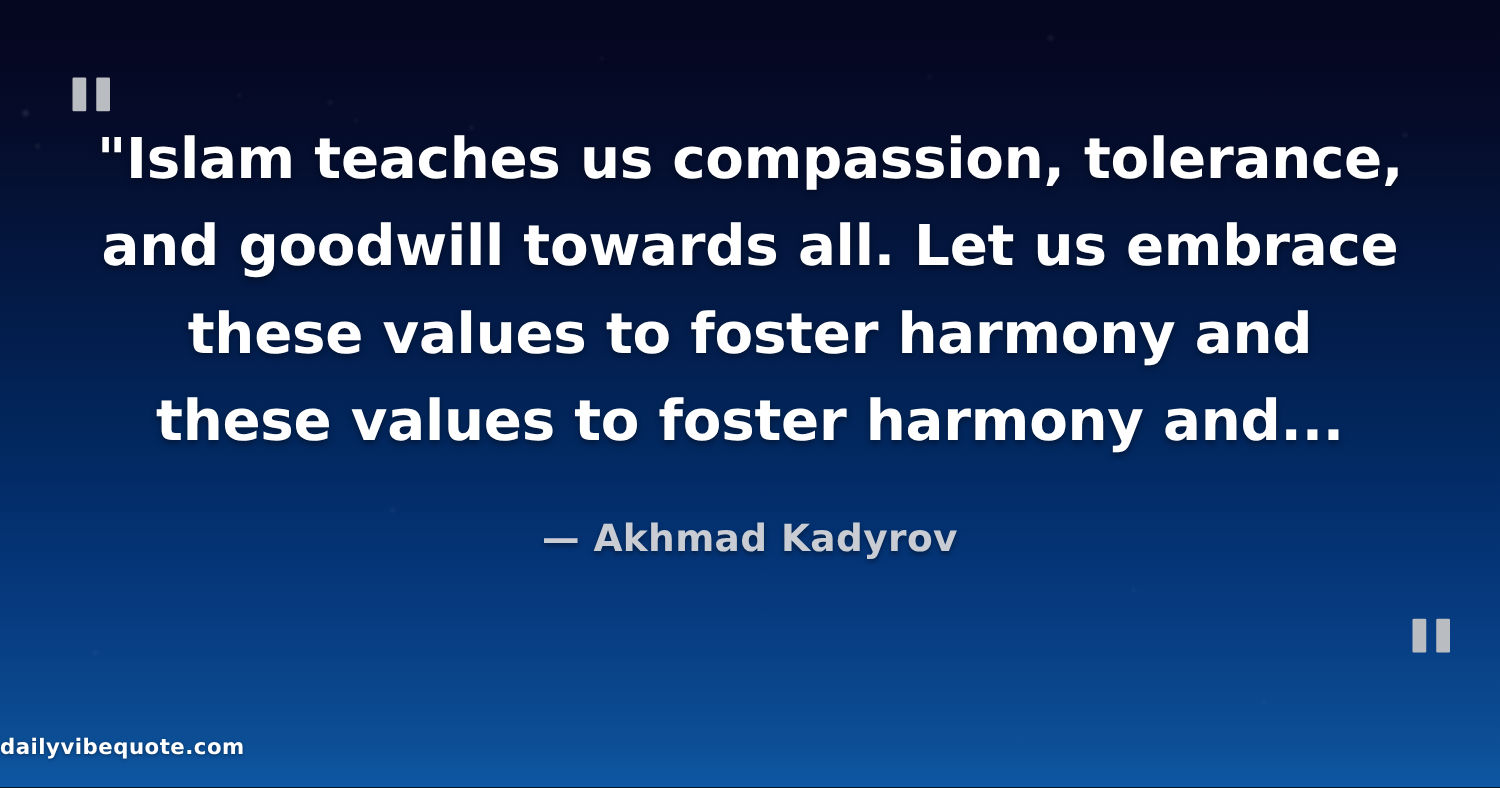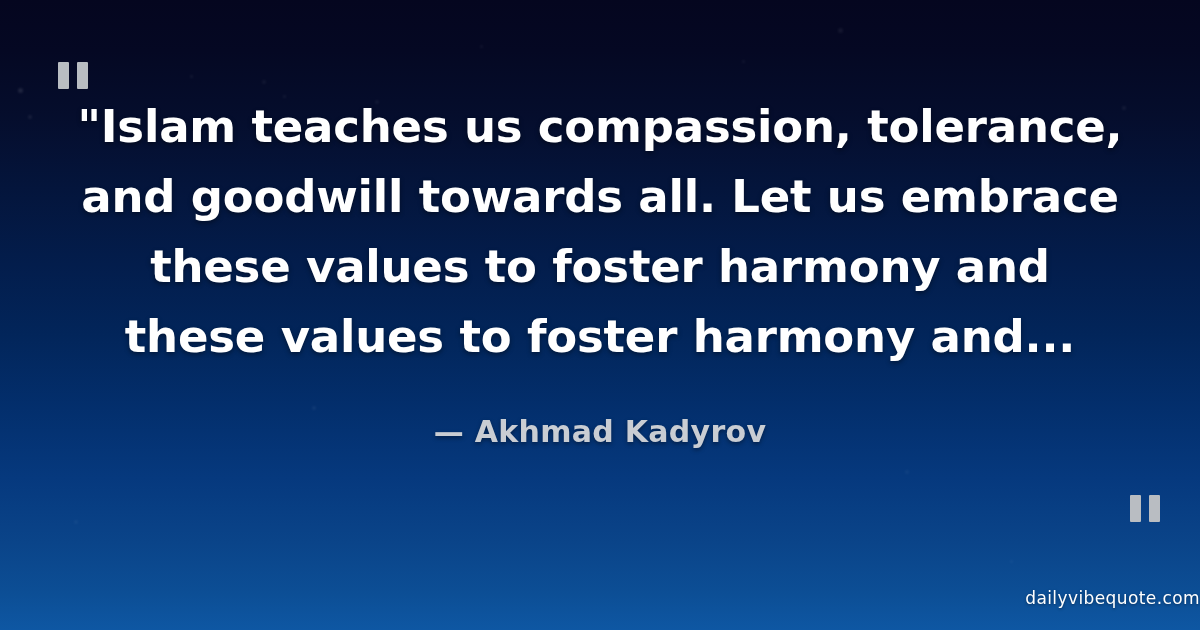--- a/index.html
+++ b/index.html
@@ -90,24 +90,24 @@
     font-weight:bold;
     letter-spacing:0.3px;
     text-shadow:0 2px 4px rgba(0,0,0,0.38);
   }
 
   
   .footer {
     position:absolute;
     left:0; right:0;
     bottom:22px;
-    text-align:right;
+    text-align:left;
     color:#ffffff;
     font-size:17px;
-    font-weight:normal;
+    font-weight:bold;
     letter-spacing:0.4px;
     text-shadow:0 1px 3px rgba(0,0,0,0.4);
   }
 </style>
 </head>
 <body>
 
 <div class="card">
 
   <div class="particles">

